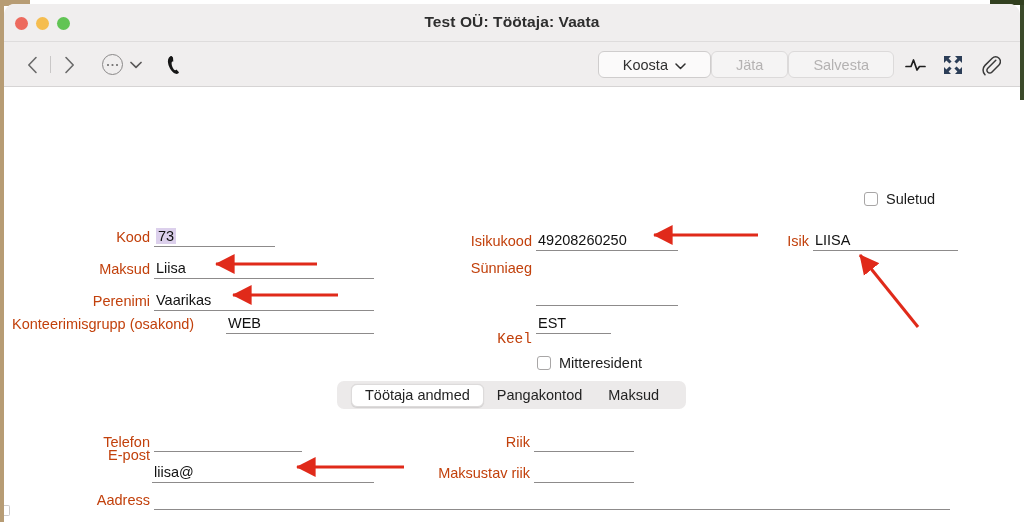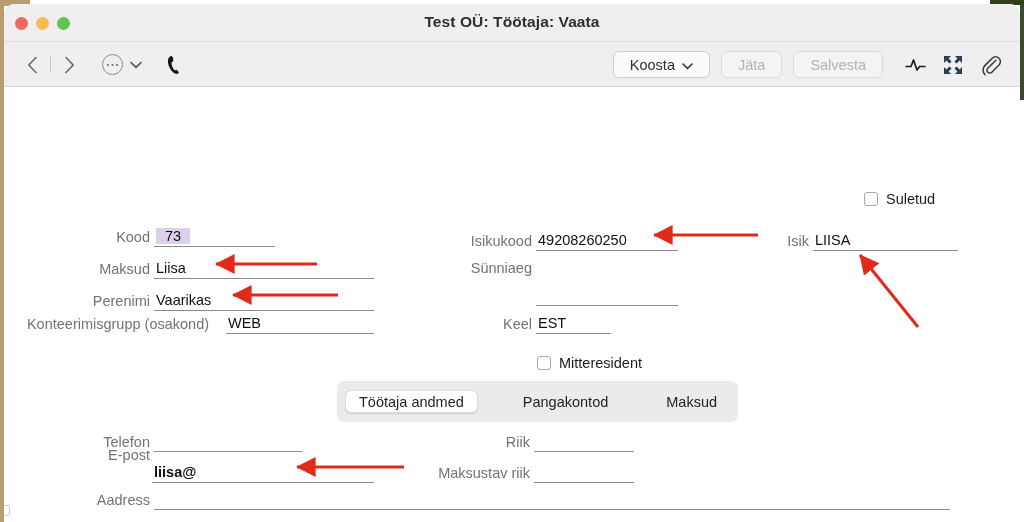--- a/index.html
+++ b/index.html
@@ -100,29 +100,28 @@
   }
   .chev-down-small { margin-left: 7px; color: #5a5858; display:flex; }
   .phone-icon { margin-left: 24px; color: #1a1a1a; display:flex; }
 
   .tb-right {
     position: absolute; right: 12px; top: 0; height: 45px;
     display: flex; align-items: center; gap: 0px;
   }
   .tb-btn {
     height: 27px;
-    padding: 0 16px;
+    padding: 0 24px;
     border-radius: 6px;
     border: 1px solid #cfcdcd;
     background: #fbfafa;
     font-size: 14.5px;
     color: #303030;
     display: flex; align-items: center; gap: 7px;
     font-family: "Liberation Sans", sans-serif;
-    margin-right: 11px;
   }
   .tb-btn.disabled {
     color: #b4b2b2;
     border-color: #dcdada;
     background: #f5f4f4;
   }
   .tb-icon-btn {
     width: 34px; height: 30px;
     display: flex; align-items: center; justify-content: center;
     margin-left: 4px;
@@ -132,60 +131,59 @@
   .form-body {
     position: relative;
     height: 434px;
     background: #ffffff;
   }
 
   .abs { position: absolute; }
 
   .f-label {
     font-size: 14.5px;
-    color: #737373;
+    color: #c2410c;
     text-align: right;
     white-space: nowrap;
     font-family: "Liberation Sans", sans-serif;
   }
   .f-field {
     border-bottom: 1px solid #8d8b8b;
     font-size: 14.5px;
     color: #111111;
     height: 20px;
     line-height: 19px;
     white-space: nowrap;
     overflow: hidden;
     padding-left: 2px;
   }
   .sel-hl {
     background: #dcd0ec;
-    padding: 0 9px;
+    padding: 0 2px;
   }
 
   
   .cb-row { display: flex; align-items: center; gap: 8px; }
   .cb-box {
     width: 14px; height: 14px;
     border: 1px solid #a8a6a6;
     border-radius: 3px;
     background: #ffffff;
     display: block;
   }
   .cb-label { font-size: 14.5px; color: #1c1c1c; }
 
   
   .seg {
     display: inline-flex;
     background: #eceaea;
     border-radius: 7px;
-    padding: 8px;
-    height: 41px;
+    padding: 14px;
+    height: 25px;
     align-items: center;
-    gap: 32px;
   }
   .seg-item {
     height: 23px;
     padding: 0 13px;
     display: flex; align-items: center;
     font-size: 14.5px;
     color: #232323;
     border-radius: 6px;
     white-space: nowrap;
   }
@@ -308,52 +306,52 @@
 
       <div class="abs f-label" style="left:0px; top:142px; width:146px;">Kood</div>
       <div class="abs f-field" style="left:150px; top:140px; width:121px;"><span class="sel-hl">73</span></div>
 
       <div class="abs f-label" style="left:0px; top:174px; width:146px;">Maksud</div>
       <div class="abs f-field" style="left:150px; top:172px; width:220px;">Liisa</div>
 
       <div class="abs f-label" style="left:0px; top:206px; width:146px;">Perenimi</div>
       <div class="abs f-field" style="left:150px; top:204px; width:220px;">Vaarikas</div>
 
-      <div class="abs f-label" style="left:0px; top:229px; width:220px; text-align:center; padding-left:8px;">Konteerimisgrupp (osakond)</div>
+      <div class="abs f-label" style="left:0px; top:229px; width:220px; text-align:left; padding-left:8px;">Konteerimisgrupp (osakond)</div>
       <div class="abs f-field" style="left:222px; top:227px; width:148px;">WEB</div>
 
       <div class="abs f-label" style="left:380px; top:146px; width:148px;">Isikukood</div>
       <div class="abs f-field" style="left:532px; top:144px; width:142px;">49208260250</div>
 
       <div class="abs f-label" style="left:380px; top:173px; width:148px;">Sünniaeg</div>
 
       <div class="abs f-field" style="left:532px; top:199px; width:142px;"></div>
 
-      <div class="abs f-label" style="left:380px; top:229px; width:148px;">Keel</div>
+      <div class="abs f-label" style="left:380px; top:244px; width:148px;font-family:Liberation Mono, monospace;">Keel</div>
       <div class="abs f-field" style="left:532px; top:227px; width:75px;">EST</div>
 
       <div class="abs f-label" style="left:735px; top:146px; width:70px;">Isik</div>
       <div class="abs f-field" style="left:809px; top:144px; width:145px;">LIISA</div>
 
       <div class="abs cb-row" style="left:533px; top:268px;">
         <span class="cb-box"></span>
         <span class="cb-label">Mitteresident</span>
       </div>
 
       <div class="abs seg" style="left:333px; top:294px;">
         <span class="seg-item active">Töötaja andmed</span>
         <span class="seg-item">Pangakontod</span>
         <span class="seg-item">Maksud</span>
       </div>
 
       <div class="abs f-label" style="left:20px; top:347px; width:126px;">Telefon</div>
       <div class="abs f-field" style="left:150px; top:345px; width:148px;"></div>
 
       <div class="abs f-label" style="left:20px; top:360px; width:126px;">E-post</div>
-      <div class="abs f-field" style="left:148px; top:376px; width:222px;font-weight:bold;">liisa@</div>
+      <div class="abs f-field" style="left:148px; top:376px; width:222px;">liisa@</div>
 
       <div class="abs f-label" style="left:400px; top:347px; width:126px;">Riik</div>
       <div class="abs f-field" style="left:530px; top:345px; width:100px;"></div>
 
       <div class="abs f-label" style="left:390px; top:378px; width:136px;">Maksustav riik</div>
       <div class="abs f-field" style="left:530px; top:376px; width:100px;"></div>
 
       <div class="abs f-label" style="left:20px; top:405px; width:126px;">Aadress</div>
       <div class="abs f-field" style="left:150px; top:403px; width:796px;"></div>
       <div class="abs f-field" style="left:150px; top:431px; width:796px;"></div>

